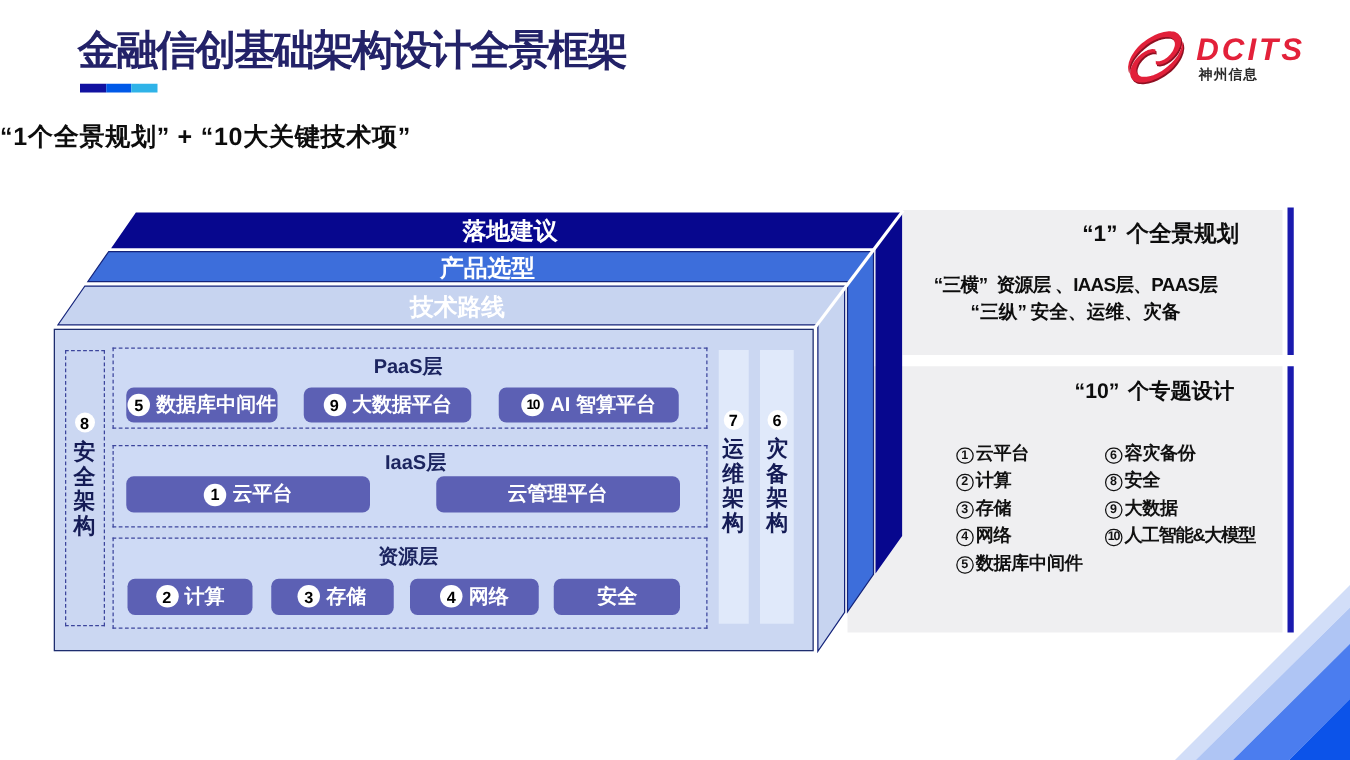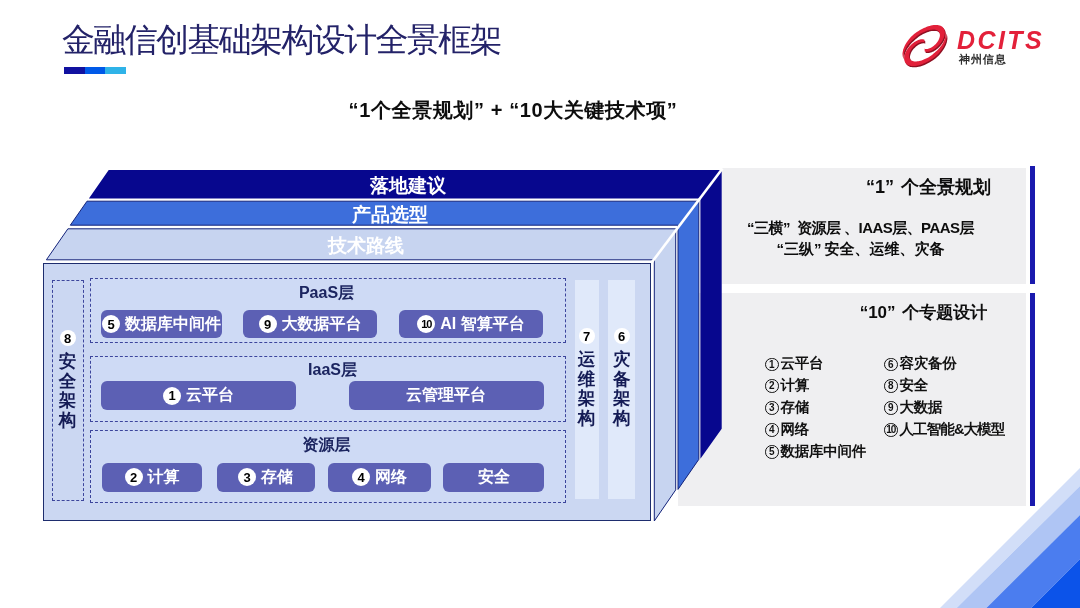--- a/index.html
+++ b/index.html
@@ -16,26 +16,26 @@
 .vbar .ch{line-height:19.6px}
 .sec{position:absolute;border:1px dashed #3c459c;background:#cedaf5}
 .sectitle{position:absolute;width:100%;text-align:center;font-weight:bold;font-size:16px;color:#1c2560}
 .oc{display:inline-block;width:11.5px;height:11.5px;border:1.4px solid #111;border-radius:50%;
     font-size:10px;font-weight:bold;line-height:11.5px;text-align:center;vertical-align:0.5px;margin-right:2px}
 .li{font-size:14.5px;font-weight:bold;color:#111;line-height:21.9px;white-space:nowrap;letter-spacing:-0.25px}
 </style>
 </head>
 <body>
 
-<div class="abs" style="left:62px;top:23px;font-size:33px;font-weight:normal;color:#232268;letter-spacing:-1.65px;line-height:34px;white-space:nowrap">金融信创基础架构设计全景框架</div>
+<div class="abs" style="left:62px;top:23px;font-size:33px;font-weight:bold;color:#232268;letter-spacing:-1.65px;line-height:34px;white-space:nowrap">金融信创基础架构设计全景框架</div>
 <div class="abs" style="left:64px;top:67px;width:21px;height:7px;background:#1111a0"></div>
 <div class="abs" style="left:85px;top:67px;width:20px;height:7px;background:#0059e8"></div>
 <div class="abs" style="left:105px;top:67px;width:21px;height:7px;background:#2fb3e8"></div>
 
-<div class="abs" style="left:0;top:100px;width:1026px;text-align:center;font-size:20px;line-height:20px;font-weight:bold;color:#0d0d0d;letter-spacing:0.6px">“1个全景规划” + “10大关键技术项”</div>
+<div class="abs" style="left:0;top:100px;width:1026px;text-align:left;font-size:20px;line-height:20px;font-weight:bold;color:#0d0d0d;letter-spacing:0.6px">“1个全景规划” + “10大关键技术项”</div>
 
 <svg class="abs" style="left:895px;top:21px" width="60" height="50" viewBox="0 0 60 50">
   <path d="M8.6,37.7 L8.2,36.9 L7.9,36.1 L7.7,35.2 L7.6,34.2 L7.5,33.2 L7.5,32.2 L7.7,31.1 L7.9,30.0 L8.1,28.8 L8.5,27.7 L9.0,26.4 L9.5,25.2 L10.1,24.0 L10.8,22.7 L11.6,21.5 L12.5,20.2 L13.4,19.0 L14.4,17.8 L15.4,16.5 L16.6,15.3 L17.8,14.2 L19.1,13.1 L20.5,12.1 L21.8,11.1 L23.2,10.2 L24.6,9.3 L26.0,8.5 L27.5,7.7 L28.9,7.0 L30.4,6.4 L31.8,5.8 L33.2,5.3 L34.6,4.9 L36.0,4.6 L37.4,4.3 L38.7,4.1 L40.0,4.0 L41.2,4.0 L42.4,4.1 L43.6,4.2 L44.7,4.4 L45.6,4.8 L46.5,5.3 L47.3,5.8 L47.9,6.4 L48.5,7.1 L49.0,7.9 L49.4,8.7 L49.6,9.6 L49.8,10.6 L49.9,11.5 L49.8,12.5 L49.7,13.6 L49.5,14.6 L49.2,15.7 L48.8,16.8 L48.3,17.8 L47.8,18.9 L47.2,20.0 L46.5,21.0 L45.8,22.0 L45.0,23.0 L44.2,23.9 L43.3,24.8 L42.4,25.7 L41.5,26.5 L40.5,27.2 L39.6,27.9 L38.6,28.5 L37.7,29.1 L36.7,29.5 L35.8,30.0 L34.9,30.3 L34.0,30.5 L33.1,30.7 L32.3,30.8 L31.6,30.8 L30.9,30.7 L30.3,30.6 L29.7,30.4 L29.6,27.5 L29.9,27.7 L30.3,27.9 L30.6,28.0 L31.1,28.0 L31.6,28.0 L32.1,28.0 L32.6,27.9 L33.2,27.7 L33.9,27.6 L34.6,27.3 L35.3,27.0 L36.0,26.7 L36.7,26.3 L37.5,25.8 L38.2,25.3 L38.9,24.7 L39.6,24.1 L40.3,23.4 L41.0,22.7 L41.6,22.0 L42.2,21.2 L42.7,20.5 L43.2,19.7 L43.7,18.8 L44.0,18.0 L44.3,17.2 L44.6,16.3 L44.8,15.5 L44.9,14.7 L44.9,13.9 L44.8,13.2 L44.7,12.5 L44.4,11.8 L44.1,11.2 L43.7,10.6 L43.2,10.1 L42.7,9.6 L42.0,9.2 L41.3,8.9 L40.5,8.7 L39.6,8.6 L38.6,8.6 L37.7,8.6 L36.7,8.7 L35.6,8.8 L34.6,9.0 L33.5,9.2 L32.4,9.6 L31.3,9.9 L30.2,10.4 L29.1,10.9 L27.9,11.4 L26.8,12.0 L25.7,12.6 L24.6,13.3 L23.5,14.0 L22.4,14.8 L21.4,15.6 L20.4,16.5 L19.4,17.3 L18.4,18.2 L17.4,19.1 L16.4,20.0 L15.5,21.0 L14.6,22.0 L13.8,23.0 L13.0,24.1 L12.2,25.1 L11.5,26.2 L10.9,27.3 L10.3,28.4 L9.9,29.5 L9.4,30.6 L9.1,31.7 L8.8,32.7 L8.6,33.8 L8.5,34.8 L8.4,35.8 L8.5,36.8 L8.6,37.7 Z" fill="#8f1022" transform="translate(0.9,1.3)"></path>
   <path d="M50.4,11.3 L50.8,12.1 L51.1,12.9 L51.3,13.8 L51.4,14.8 L51.5,15.8 L51.5,16.8 L51.3,17.9 L51.1,19.0 L50.9,20.2 L50.5,21.3 L50.0,22.6 L49.5,23.8 L48.9,25.0 L48.2,26.3 L47.4,27.5 L46.5,28.8 L45.6,30.0 L44.6,31.2 L43.6,32.5 L42.4,33.7 L41.2,34.8 L39.9,35.9 L38.5,36.9 L37.2,37.9 L35.8,38.8 L34.4,39.7 L33.0,40.5 L31.5,41.3 L30.1,42.0 L28.6,42.6 L27.2,43.2 L25.8,43.7 L24.4,44.1 L23.0,44.4 L21.6,44.7 L20.3,44.9 L19.0,45.0 L17.8,45.0 L16.6,44.9 L15.4,44.8 L14.3,44.6 L13.4,44.2 L12.5,43.7 L11.7,43.2 L11.1,42.6 L10.5,41.9 L10.0,41.1 L9.6,40.3 L9.4,39.4 L9.2,38.4 L9.1,37.5 L9.2,36.5 L9.3,35.4 L9.5,34.4 L9.8,33.3 L10.2,32.2 L10.7,31.2 L11.2,30.1 L11.8,29.0 L12.5,28.0 L13.2,27.0 L14.0,26.0 L14.8,25.1 L15.7,24.2 L16.6,23.3 L17.5,22.5 L18.5,21.8 L19.4,21.1 L20.4,20.5 L21.3,19.9 L22.3,19.5 L23.2,19.0 L24.1,18.7 L25.0,18.5 L25.9,18.3 L26.7,18.2 L27.4,18.2 L28.1,18.3 L28.7,18.4 L29.3,18.6 L29.4,21.5 L29.1,21.3 L28.7,21.1 L28.4,21.0 L27.9,21.0 L27.4,21.0 L26.9,21.0 L26.4,21.1 L25.8,21.3 L25.1,21.4 L24.4,21.7 L23.7,22.0 L23.0,22.3 L22.3,22.7 L21.5,23.2 L20.8,23.7 L20.1,24.3 L19.4,24.9 L18.7,25.6 L18.0,26.3 L17.4,27.0 L16.8,27.8 L16.3,28.5 L15.8,29.3 L15.3,30.2 L15.0,31.0 L14.7,31.8 L14.4,32.7 L14.2,33.5 L14.1,34.3 L14.1,35.1 L14.2,35.8 L14.3,36.5 L14.6,37.2 L14.9,37.8 L15.3,38.4 L15.8,38.9 L16.3,39.4 L17.0,39.8 L17.7,40.1 L18.5,40.3 L19.4,40.4 L20.4,40.4 L21.3,40.4 L22.3,40.3 L23.4,40.2 L24.4,40.0 L25.5,39.8 L26.6,39.4 L27.7,39.1 L28.8,38.6 L29.9,38.1 L31.1,37.6 L32.2,37.0 L33.3,36.4 L34.4,35.7 L35.5,35.0 L36.6,34.2 L37.6,33.4 L38.6,32.5 L39.6,31.7 L40.6,30.8 L41.6,29.9 L42.6,29.0 L43.5,28.0 L44.4,27.0 L45.2,26.0 L46.0,24.9 L46.8,23.9 L47.5,22.8 L48.1,21.7 L48.7,20.6 L49.1,19.5 L49.6,18.4 L49.9,17.3 L50.2,16.3 L50.4,15.2 L50.5,14.2 L50.6,13.2 L50.5,12.2 L50.4,11.3 Z" fill="#8f1022" transform="translate(0.9,1.3)"></path>
   <path d="M8.6,37.7 L8.2,36.9 L7.9,36.1 L7.7,35.2 L7.6,34.2 L7.5,33.2 L7.5,32.2 L7.7,31.1 L7.9,30.0 L8.1,28.8 L8.5,27.7 L9.0,26.4 L9.5,25.2 L10.1,24.0 L10.8,22.7 L11.6,21.5 L12.5,20.2 L13.4,19.0 L14.4,17.8 L15.4,16.5 L16.6,15.3 L17.8,14.2 L19.1,13.1 L20.5,12.1 L21.8,11.1 L23.2,10.2 L24.6,9.3 L26.0,8.5 L27.5,7.7 L28.9,7.0 L30.4,6.4 L31.8,5.8 L33.2,5.3 L34.6,4.9 L36.0,4.6 L37.4,4.3 L38.7,4.1 L40.0,4.0 L41.2,4.0 L42.4,4.1 L43.6,4.2 L44.7,4.4 L45.6,4.8 L46.5,5.3 L47.3,5.8 L47.9,6.4 L48.5,7.1 L49.0,7.9 L49.4,8.7 L49.6,9.6 L49.8,10.6 L49.9,11.5 L49.8,12.5 L49.7,13.6 L49.5,14.6 L49.2,15.7 L48.8,16.8 L48.3,17.8 L47.8,18.9 L47.2,20.0 L46.5,21.0 L45.8,22.0 L45.0,23.0 L44.2,23.9 L43.3,24.8 L42.4,25.7 L41.5,26.5 L40.5,27.2 L39.6,27.9 L38.6,28.5 L37.7,29.1 L36.7,29.5 L35.8,30.0 L34.9,30.3 L34.0,30.5 L33.1,30.7 L32.3,30.8 L31.6,30.8 L30.9,30.7 L30.3,30.6 L29.7,30.4 L29.6,27.5 L29.9,27.7 L30.3,27.9 L30.6,28.0 L31.1,28.0 L31.6,28.0 L32.1,28.0 L32.6,27.9 L33.2,27.7 L33.9,27.6 L34.6,27.3 L35.3,27.0 L36.0,26.7 L36.7,26.3 L37.5,25.8 L38.2,25.3 L38.9,24.7 L39.6,24.1 L40.3,23.4 L41.0,22.7 L41.6,22.0 L42.2,21.2 L42.7,20.5 L43.2,19.7 L43.7,18.8 L44.0,18.0 L44.3,17.2 L44.6,16.3 L44.8,15.5 L44.9,14.7 L44.9,13.9 L44.8,13.2 L44.7,12.5 L44.4,11.8 L44.1,11.2 L43.7,10.6 L43.2,10.1 L42.7,9.6 L42.0,9.2 L41.3,8.9 L40.5,8.7 L39.6,8.6 L38.6,8.6 L37.7,8.6 L36.7,8.7 L35.6,8.8 L34.6,9.0 L33.5,9.2 L32.4,9.6 L31.3,9.9 L30.2,10.4 L29.1,10.9 L27.9,11.4 L26.8,12.0 L25.7,12.6 L24.6,13.3 L23.5,14.0 L22.4,14.8 L21.4,15.6 L20.4,16.5 L19.4,17.3 L18.4,18.2 L17.4,19.1 L16.4,20.0 L15.5,21.0 L14.6,22.0 L13.8,23.0 L13.0,24.1 L12.2,25.1 L11.5,26.2 L10.9,27.3 L10.3,28.4 L9.9,29.5 L9.4,30.6 L9.1,31.7 L8.8,32.7 L8.6,33.8 L8.5,34.8 L8.4,35.8 L8.5,36.8 L8.6,37.7 Z" fill="#e2203a"></path>
   <path d="M50.4,11.3 L50.8,12.1 L51.1,12.9 L51.3,13.8 L51.4,14.8 L51.5,15.8 L51.5,16.8 L51.3,17.9 L51.1,19.0 L50.9,20.2 L50.5,21.3 L50.0,22.6 L49.5,23.8 L48.9,25.0 L48.2,26.3 L47.4,27.5 L46.5,28.8 L45.6,30.0 L44.6,31.2 L43.6,32.5 L42.4,33.7 L41.2,34.8 L39.9,35.9 L38.5,36.9 L37.2,37.9 L35.8,38.8 L34.4,39.7 L33.0,40.5 L31.5,41.3 L30.1,42.0 L28.6,42.6 L27.2,43.2 L25.8,43.7 L24.4,44.1 L23.0,44.4 L21.6,44.7 L20.3,44.9 L19.0,45.0 L17.8,45.0 L16.6,44.9 L15.4,44.8 L14.3,44.6 L13.4,44.2 L12.5,43.7 L11.7,43.2 L11.1,42.6 L10.5,41.9 L10.0,41.1 L9.6,40.3 L9.4,39.4 L9.2,38.4 L9.1,37.5 L9.2,36.5 L9.3,35.4 L9.5,34.4 L9.8,33.3 L10.2,32.2 L10.7,31.2 L11.2,30.1 L11.8,29.0 L12.5,28.0 L13.2,27.0 L14.0,26.0 L14.8,25.1 L15.7,24.2 L16.6,23.3 L17.5,22.5 L18.5,21.8 L19.4,21.1 L20.4,20.5 L21.3,19.9 L22.3,19.5 L23.2,19.0 L24.1,18.7 L25.0,18.5 L25.9,18.3 L26.7,18.2 L27.4,18.2 L28.1,18.3 L28.7,18.4 L29.3,18.6 L29.4,21.5 L29.1,21.3 L28.7,21.1 L28.4,21.0 L27.9,21.0 L27.4,21.0 L26.9,21.0 L26.4,21.1 L25.8,21.3 L25.1,21.4 L24.4,21.7 L23.7,22.0 L23.0,22.3 L22.3,22.7 L21.5,23.2 L20.8,23.7 L20.1,24.3 L19.4,24.9 L18.7,25.6 L18.0,26.3 L17.4,27.0 L16.8,27.8 L16.3,28.5 L15.8,29.3 L15.3,30.2 L15.0,31.0 L14.7,31.8 L14.4,32.7 L14.2,33.5 L14.1,34.3 L14.1,35.1 L14.2,35.8 L14.3,36.5 L14.6,37.2 L14.9,37.8 L15.3,38.4 L15.8,38.9 L16.3,39.4 L17.0,39.8 L17.7,40.1 L18.5,40.3 L19.4,40.4 L20.4,40.4 L21.3,40.4 L22.3,40.3 L23.4,40.2 L24.4,40.0 L25.5,39.8 L26.6,39.4 L27.7,39.1 L28.8,38.6 L29.9,38.1 L31.1,37.6 L32.2,37.0 L33.3,36.4 L34.4,35.7 L35.5,35.0 L36.6,34.2 L37.6,33.4 L38.6,32.5 L39.6,31.7 L40.6,30.8 L41.6,29.9 L42.6,29.0 L43.5,28.0 L44.4,27.0 L45.2,26.0 L46.0,24.9 L46.8,23.9 L47.5,22.8 L48.1,21.7 L48.7,20.6 L49.1,19.5 L49.6,18.4 L49.9,17.3 L50.2,16.3 L50.4,15.2 L50.5,14.2 L50.6,13.2 L50.5,12.2 L50.4,11.3 Z" fill="#e2203a"></path>
 </svg>
 <div class="abs" style="left:957px;top:26px;font-size:25px;font-weight:bold;font-style:italic;color:#e3213a;letter-spacing:2.4px">DCITS</div>
 <div class="abs" style="left:959px;top:52px;font-size:11px;font-weight:bold;color:#2b2b2b;letter-spacing:0.9px">神州信息</div>
 

